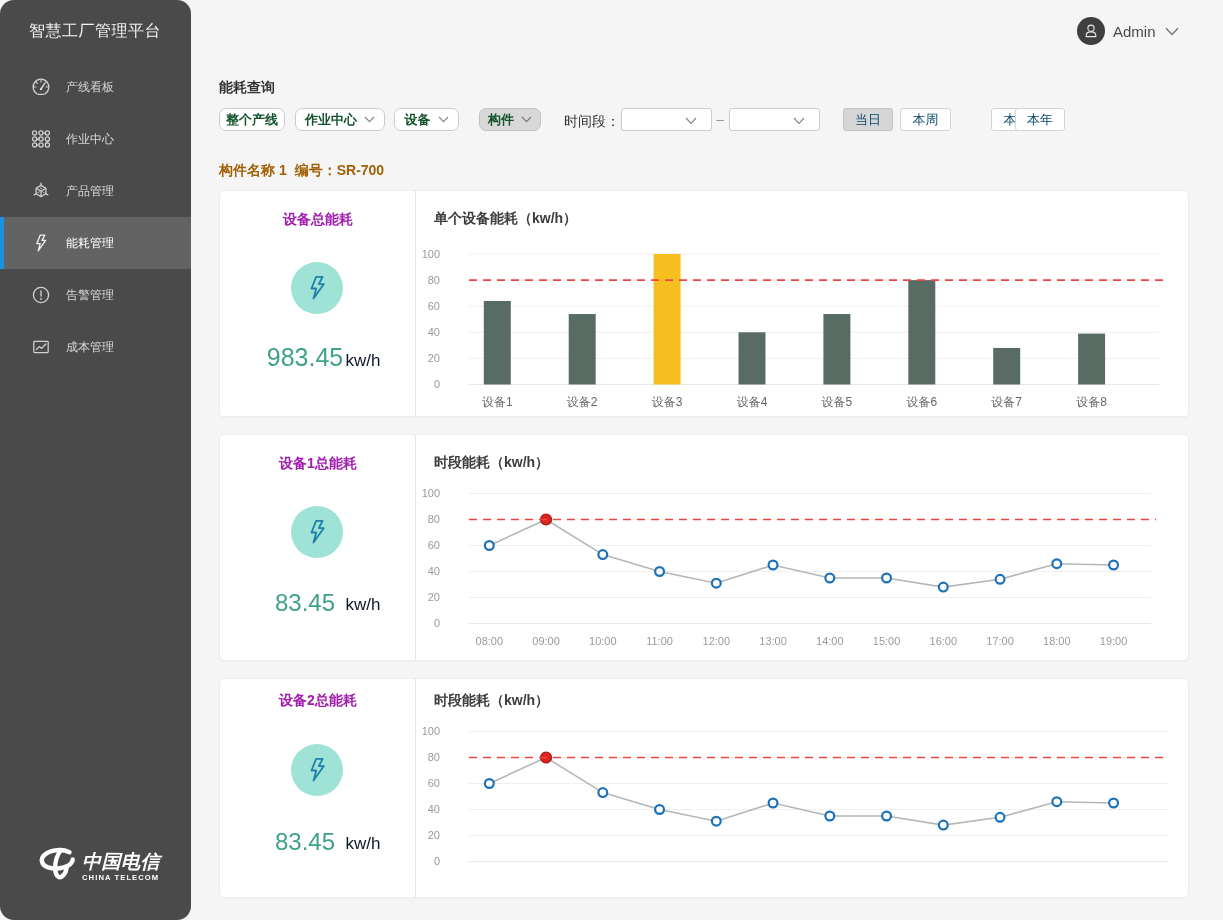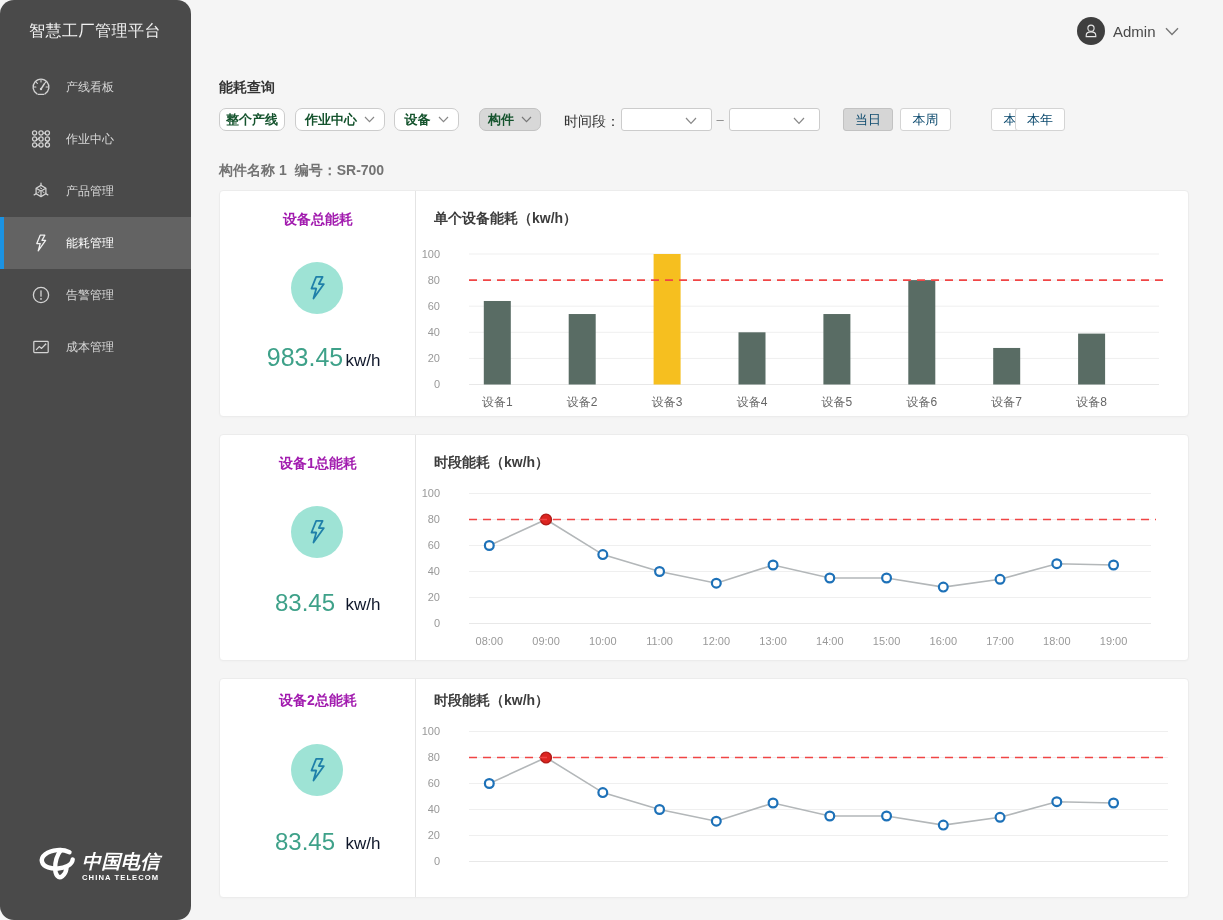--- a/index.html
+++ b/index.html
@@ -35,21 +35,21 @@
   .fbtn.active { background:#d8d8d8; border-color:#c2c2c2; }
   .time-label { position:absolute; left:564px; top:113px; font-size:14px; color:#333; }
   .fselect { position:absolute; top:108px; width:91px; height:23px; background:#fff; border:1px solid #ccc; border-radius:3px;
              display:flex; align-items:center; justify-content:flex-end; padding-right:14px; cursor:pointer; }
   .range-dash { position:absolute; left:715px; top:108px; width:10px; height:23px; color:#888; font-size:13px;
                 display:flex; align-items:center; justify-content:center; }
   .pbtn { position:absolute; top:108px; height:23px; width:50px; background:#fff; border:1px solid #d4d4d4; border-radius:3px;
           display:flex; align-items:center; justify-content:center; font-size:13px; color:#0c4a6e; cursor:pointer; }
   .pbtn.active { background:#d6d6d6; border-color:#c2c2c2; }
 
-  .section-title { position:absolute; left:219px; top:162px; font-size:14px; font-weight:bold; color:#737373; }
+  .section-title { position:absolute; left:219px; top:162px; font-size:14px; font-weight:bold; color:#a16207; }
   .section-title .sec-no { margin-left:8px; }
 
   
   .card { position:absolute; left:219px; width:970px; background:#fff; border:1px solid #ececec; border-radius:4px;
           box-shadow:0 1px 2px rgba(0,0,0,0.02); }
   .card-left { position:absolute; left:0; top:0; width:196px; height:100%; border-right:1px solid #e4e4e4; }
   .card-title { position:absolute; left:0; width:196px; text-align:center; font-size:14px; font-weight:bold; color:#a21caf; line-height:14px; }
   .badge { position:absolute; left:71px; width:52px; height:52px; border-radius:50%; background:#9ee3d5;
            display:flex; align-items:center; justify-content:center; }
   .value-num { position:absolute; left:0; width:170px; text-align:center; font-size:24px; color:#3ea189; line-height:24px; }

